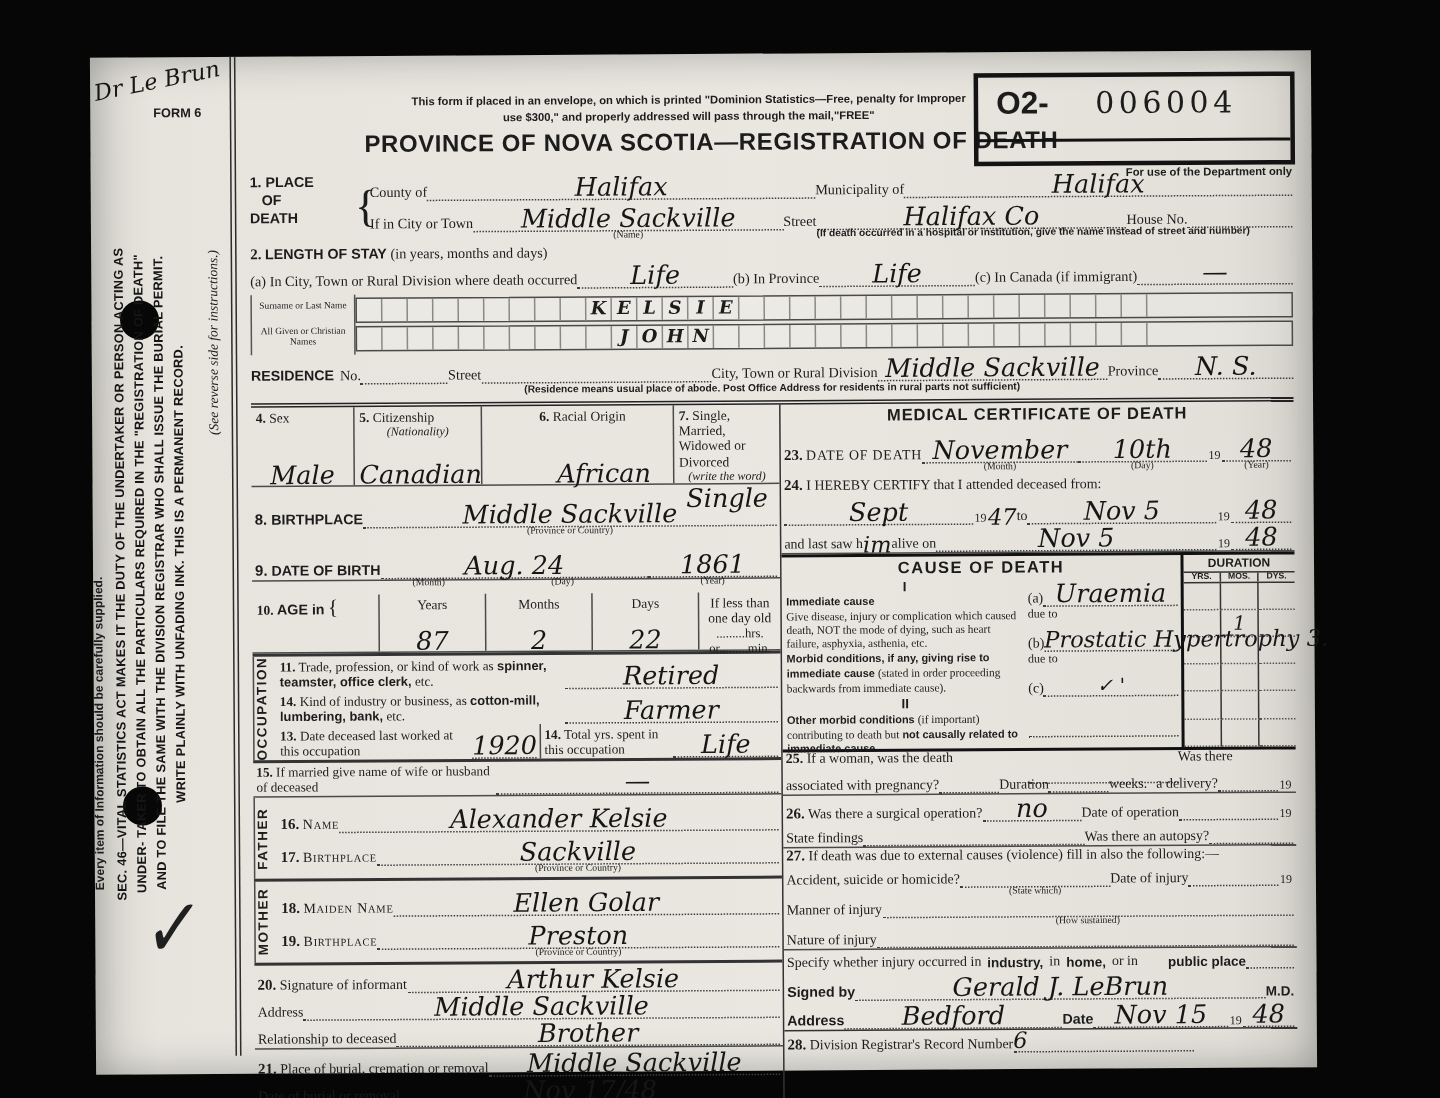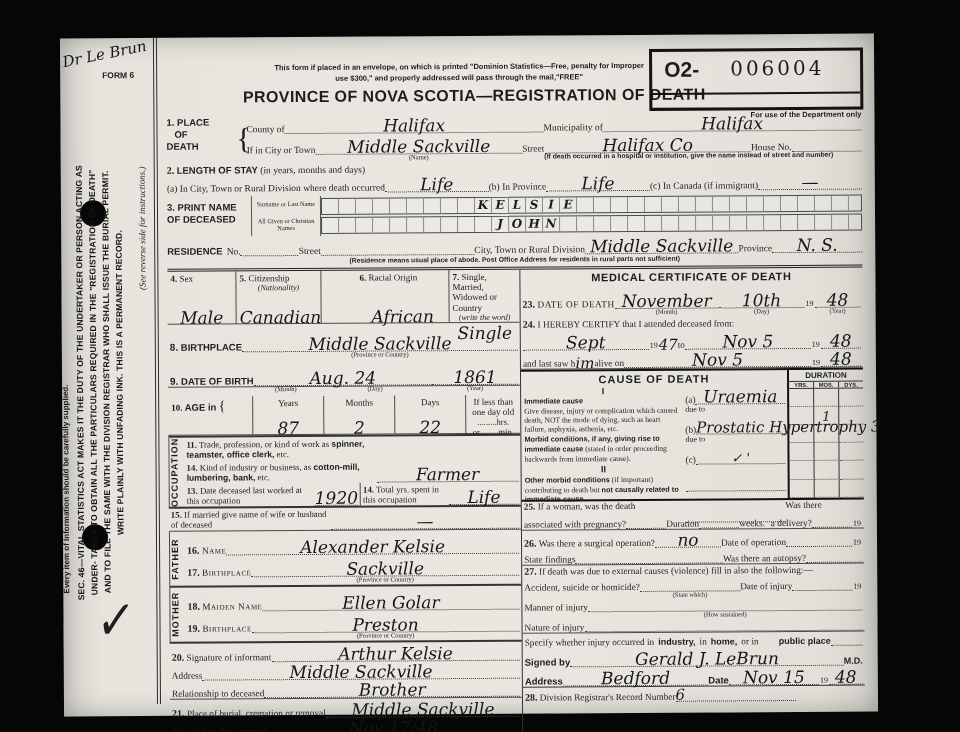--- a/index.html
+++ b/index.html
@@ -173,25 +173,20 @@
           <span class="lbl">(a) In City, Town or Rural Division where death occurred</span>
           <span class="dot"><span class="hw big">Life</span></span>
           <span class="lbl">(b) In Province</span>
           <span class="dot"><span class="hw big">Life</span></span>
           <span class="lbl">(c) In Canada (if immigrant)</span>
           <span class="dot"><span class="hw big">—</span></span>
         </div>
       </div>
 
       <div class="s3">
-        <div class="s3lbl">
-          <span>3.</span>
-          <span>PRINT NAME</span><br>
-          <span>OF DECEASED</span>
-        </div>
         <div class="s3sub">
           <span>Surname or Last Name</span>
           <span>All Given or Christian Names</span>
         </div>
         <div class="gridcol">
           <div class="grid">
               <span class="cell"></span>
               <span class="cell"></span>
               <span class="cell"></span>
               <span class="cell"></span>
@@ -287,21 +282,21 @@
               <span class="hd"><b>5.</b> <span>Citizenship</span></span>
               <span class="it">(Nationality)</span>
               <span class="hw big">Canadian</span>
             </div>
             <div class="c47" style="width:86px;padding-left:38px;">
               <span class="hd"><b>6.</b> <span>Racial Origin</span></span>
               <span class="hw big">African</span>
             </div>
             <div class="c47" style="flex:1;">
               <span class="hd"><b>7.</b> <span>Single, Married,</span></span>
-              <span class="hd">Widowed or Country</span>
+              <span class="hd">Widowed or Divorced</span>
               <span class="it">(write the word)</span>
               <span class="hw big">Single</span>
             </div>
           </div>
 
           <div class="row fl pad" style="height:28px;margin-bottom:8px;border-bottom:none;">
             <span class="lbl bsans" style="font-size:9.5px;"><b>8.</b> <span>BIRTHPLACE</span></span>
             <span class="dot"><span class="hw big">Middle Sackville</span>
               <span class="sub">(Province or Country)</span></span>
           </div>
@@ -338,20 +333,21 @@
           </div>
 
           <div class="occ">
             <div class="vlab">OCCUPATION</div>
             <div class="occc">
               <div class="r1112">
                 <span class="twoline" style="width:190px;"><b>11.</b>
                   <span>Trade, profession, or kind of work as</span>
                   <b class="bsans" style="font-size:8.6px;">spinner, teamster, office clerk,</b>
                   <span>etc.</span></span>
+                <span class="dot"><span class="hw big">Retired</span></span>
               </div>
               <div class="r1112">
                 <span class="twoline" style="width:190px;"><b>14.</b>
                   <span>Kind of industry or business, as</span>
                   <b class="bsans" style="font-size:8.6px;">cotton-mill, lumbering, bank,</b>
                   <span>etc.</span></span>
                 <span class="dot"><span class="hw big">Farmer</span></span>
               </div>
               <div class="r1314">
                 <div class="half" style="flex:1.1;">

